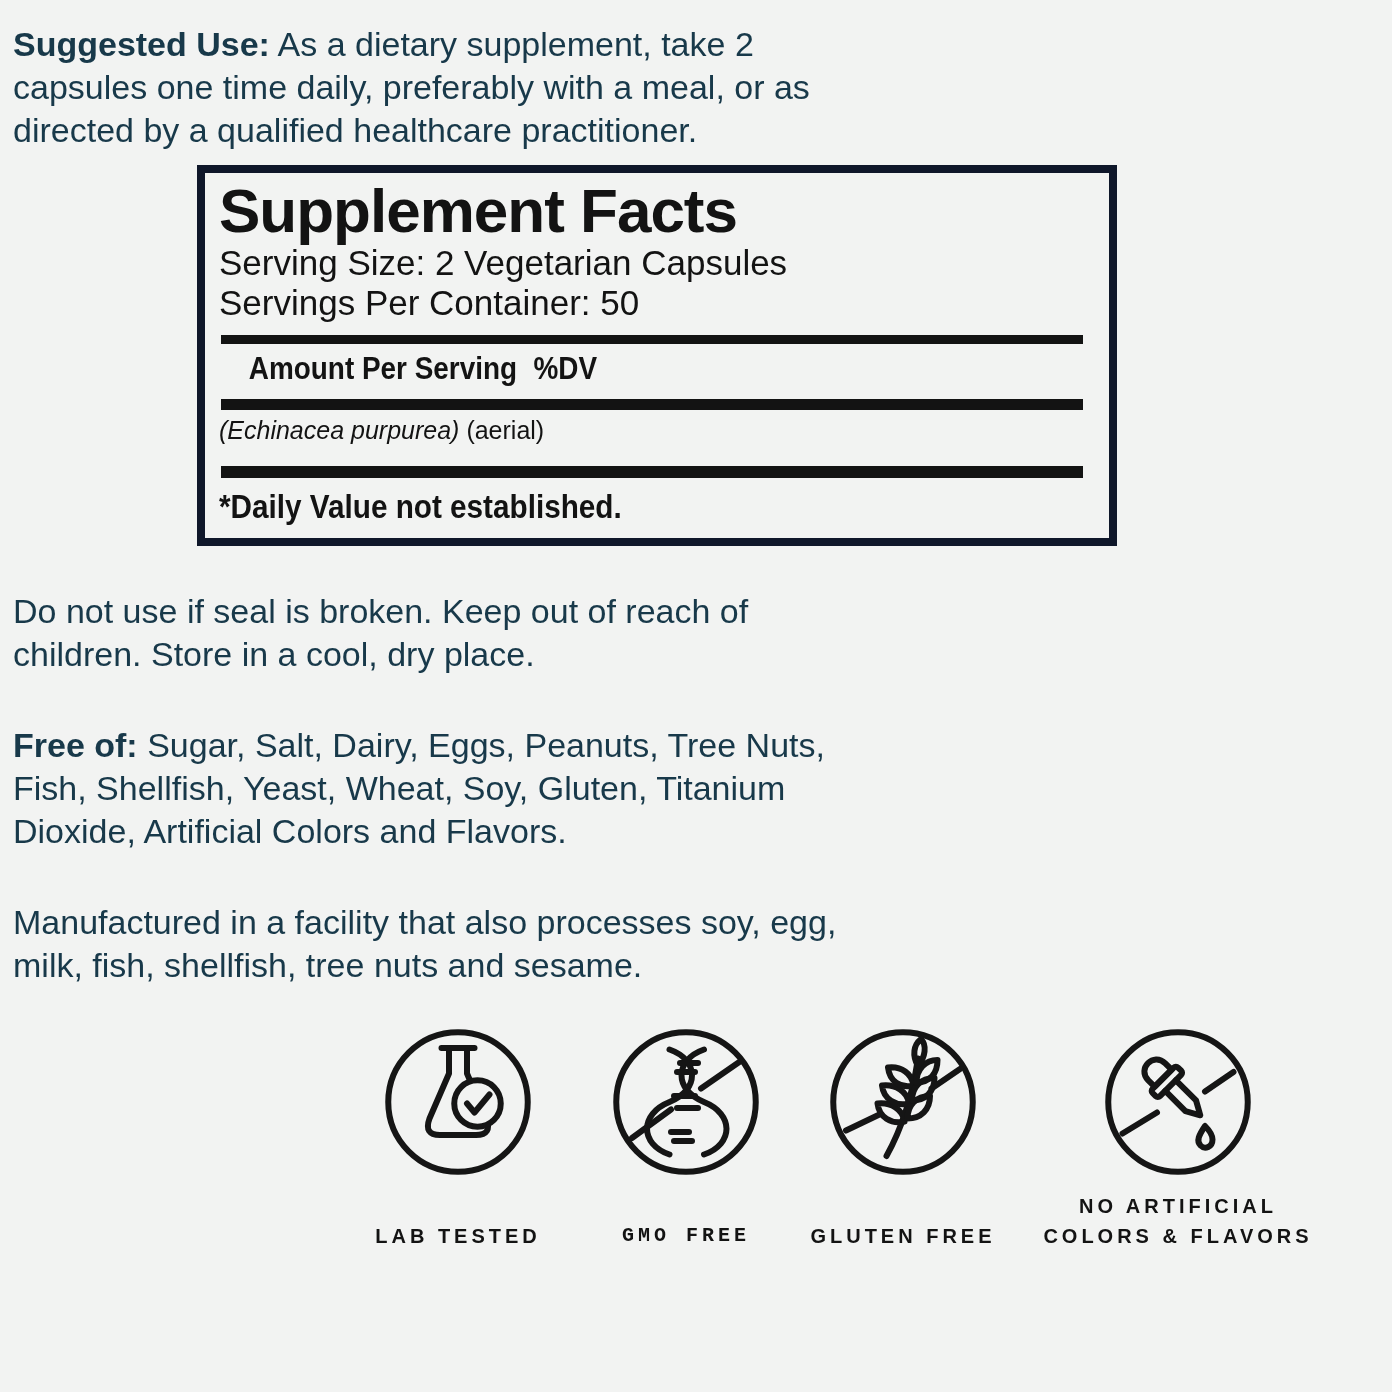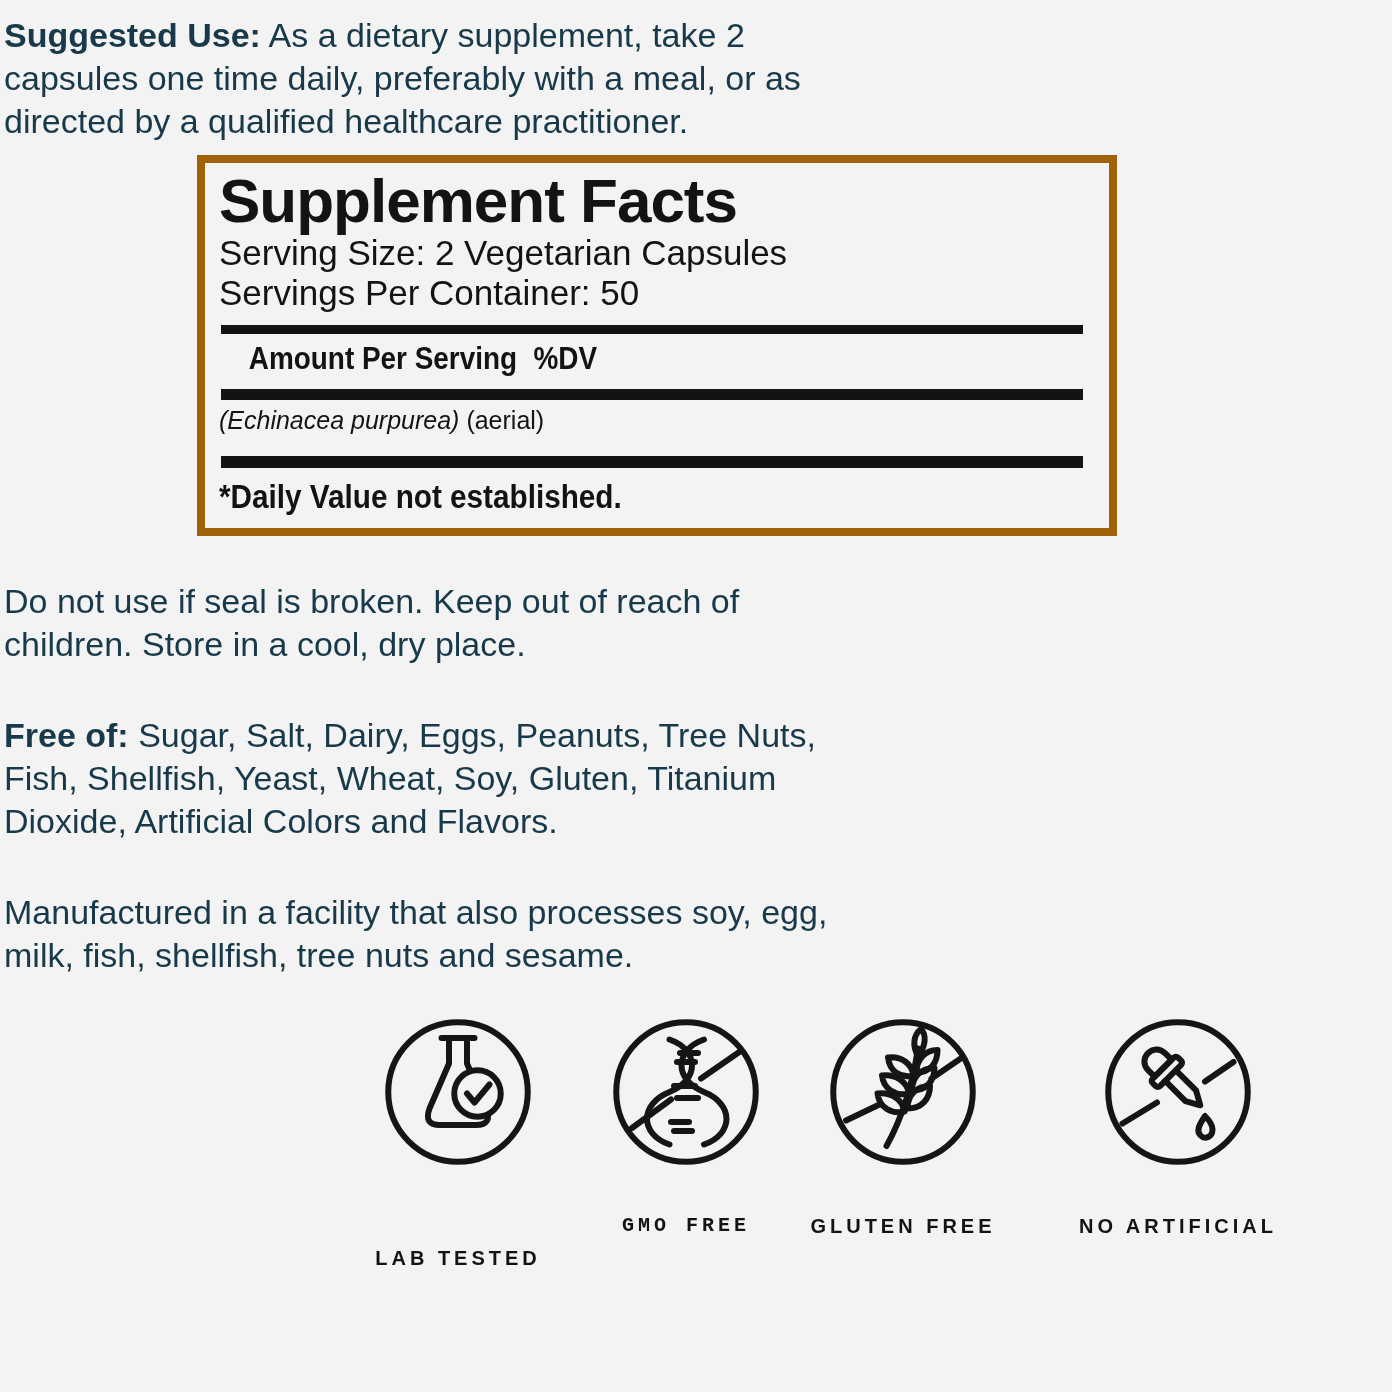--- a/index.html
+++ b/index.html
@@ -3,33 +3,33 @@
 <meta charset="utf-8">
 <style>
   html,body { margin:0; padding:0; }
   .page {
     position:relative; width:1392px; height:1392px;
     background:#f2f3f2; overflow:hidden;
     font-family:"Liberation Sans","DejaVu Sans",sans-serif;
     color:#18394a;
   }
   .col { margin-left:197px; }
-  .para { margin:4px; font-size:34px; line-height:43px; color:#18394a; }
+  .para { margin:13px; font-size:34px; line-height:43px; color:#18394a; }
   .para b { font-weight:700; }
   .pre { white-space:pre-line; }
   .p-suggested { padding-top:10px; }
   .p-other { margin-top:14px; }
   .p-freeof { margin-top:48px; }
   .p-warn { margin-top:44px; }
   .p-mfg { margin-top:48px; }
 
   
   .sf-box {
     box-sizing:border-box; width:920px; margin-top:12px;
-    border:8px solid #a16207; padding:6px 24px 12px 14px;
+    border:8px solid #0f172a; padding:6px 24px 12px 14px;
     color:#131313;
   }
   .sf-title { margin:0; font-size:62px; line-height:64px; font-weight:700; letter-spacing:-1px; color:#131313; }
   .sf-serving { font-size:35px; line-height:40px; }
   .sf-bar { background:#131313; margin:0 2px; }
   .bar-thin  { height:9px;  margin-top:12px; }
   .bar-mid   { height:11px; margin-top:6px; }
   .bar-thick { height:12px; margin-top:16px; }
   .sf-head-row { display:flex; justify-content:flex-start; align-items:baseline; margin:6px 0; line-height:38px; }
   .sf-head { font-weight:700; font-size:31px; }
@@ -46,21 +46,21 @@
 
   
   .badges { position:relative; width:1392px; height:230px; margin-top:40px; }
   .badge { position:absolute; top:0; display:flex; flex-direction:column; align-items:center; transform:translateX(-50%); width:340px; }
   .badge-icon { width:150px; height:150px; display:block; }
   .badge-icon.lg { width:158px; height:158px; margin-top:-4px; }
   .badge-icon * { fill:none; stroke:#151515; stroke-width:4; stroke-linecap:round; stroke-linejoin:round; }
   .badge-icon .bgfill { fill:#f2f3f2; }
   .badge-label { height:62px; margin-top:12px; display:flex; flex-direction:column; justify-content:flex-end; align-items:center; }
   .badge-label div { font-size:20px; line-height:30px; font-weight:700; letter-spacing:4px; color:#131313; text-align:center; white-space:nowrap; }
-  .b1 { left:203px; } .b2 { left:458px;gap:32px; } .b3 { left:686px;font-family:Liberation Mono, monospace; } .b4 { left:903px; } .b5 { left:1178px; }
+  .b1 { left:203px; } .b2 { left:458px; } .b3 { left:686px;font-family:Liberation Mono, monospace; } .b4 { left:903px; } .b5 { left:1178px; }
 </style>
 </head>
 <body>
 
 <div class="page">
 
   <p class="para p-suggested col"><b>Suggested Use:</b> <span class="pre">As a dietary supplement, take 2
 capsules one time daily, preferably with a meal, or as
 directed by a qualified healthcare practitioner.</span></p>
 
@@ -154,17 +154,18 @@
           <path d="M42 24 C42 13 58 13 58 24 V30 H42 Z"></path>
           <rect x="38" y="30" width="24" height="7" rx="2"></rect>
           <path d="M45 37 V56 L50 65 L55 56 V37"></path>
         </g>
         <path d="M68 66 C64 72 62 76 65 79 C68 82 73 80 73 75 C73 72 71 69 68 66 Z"></path>
         <path d="M13 71 L36 57"></path>
         <path d="M68 43 L87 30"></path>
       </svg>
       <div class="badge-label">
         <div>NO ARTIFICIAL</div>
+        <div>COLORS &amp; FLAVORS</div>
       </div>
     </div>
 
   </div>
 </div>
 
 </body></html>

